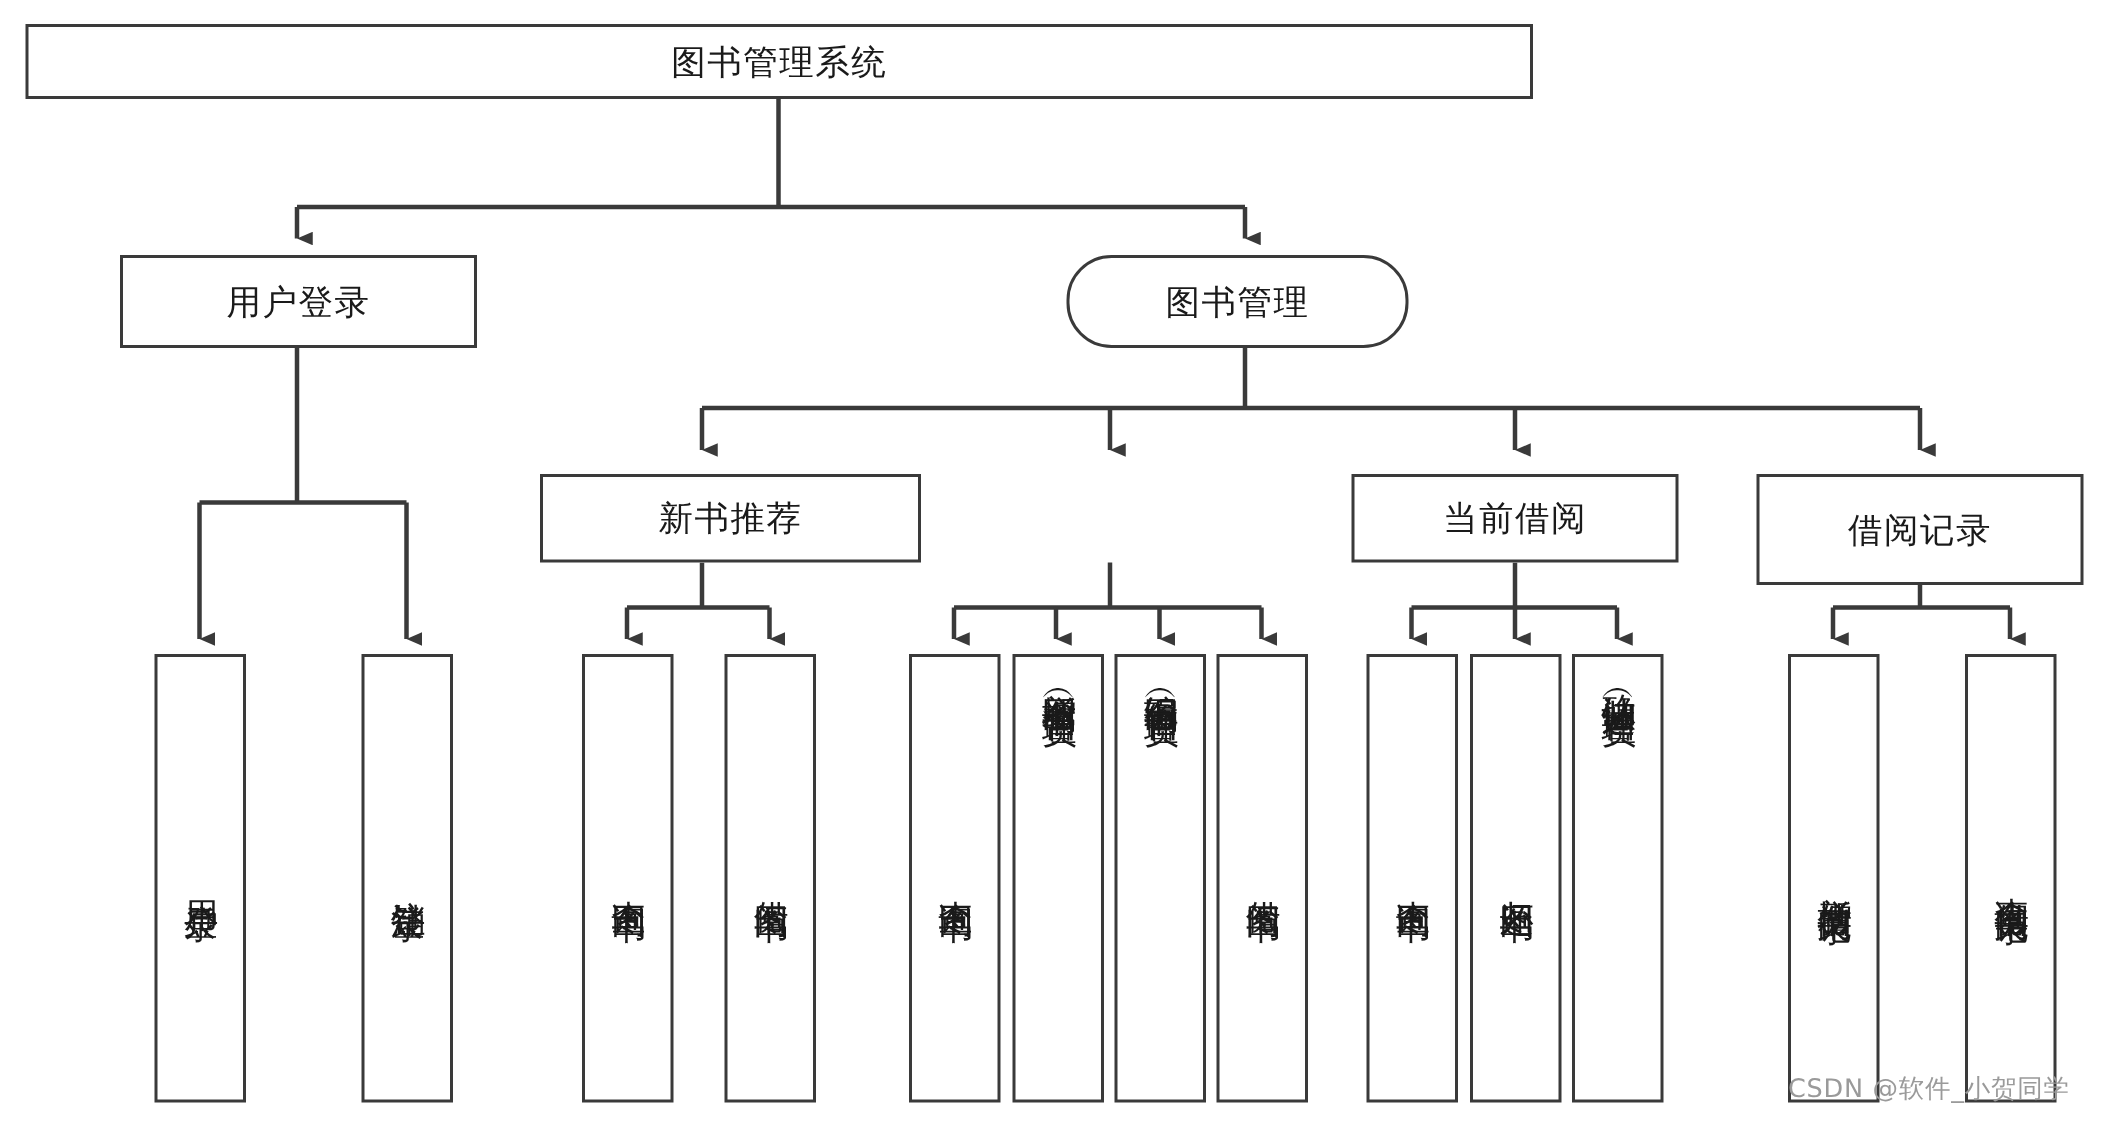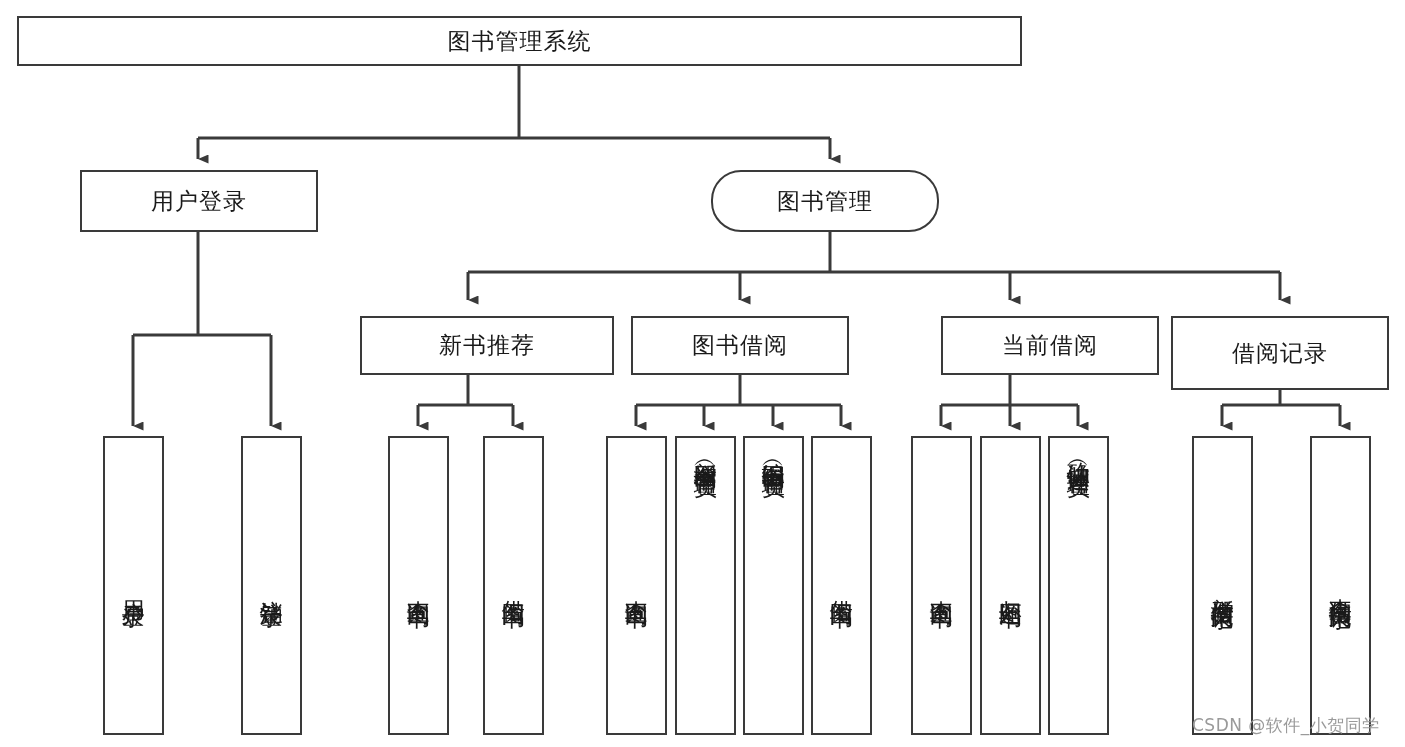--- a/index.html
+++ b/index.html
@@ -130,24 +130,21 @@
   <div class="node horiz" style="left:80px; top:170px; width:238px; height:62px;">
     <span>用户登录</span>
   </div>
   <div class="node horiz" style="left:711px; top:170px; width:228px; height:62px;border-radius:30px;">
     <span>图书管理</span>
   </div>
 
   <div class="node horiz" style="left:360px; top:316px; width:254px; height:59px;">
     <span>新书推荐</span>
   </div>
-  <div class="node horiz" style="left:631px; top:316px; width:218px; height:59px;">
-    <span>图书借阅</span>
-  </div>
-  <div class="node horiz" style="left:901px; top:316px; width:218px; height:59px;margin-left:40px;">
+  <div class="node horiz" style="left:901px; top:316px; width:218px; height:59px;">
     <span>当前借阅</span>
   </div>
   <div class="node horiz" style="left:1171px; top:316px; width:218px; height:74px;">
     <span>借阅记录</span>
   </div>
 
   <div class="node vert mid" style="left:103px; top:436px; width:61px; height:299px;">
     <span class="vtext">用户登录</span>
   </div>
   <div class="node vert mid" style="left:241px; top:436px; width:61px; height:299px;">

